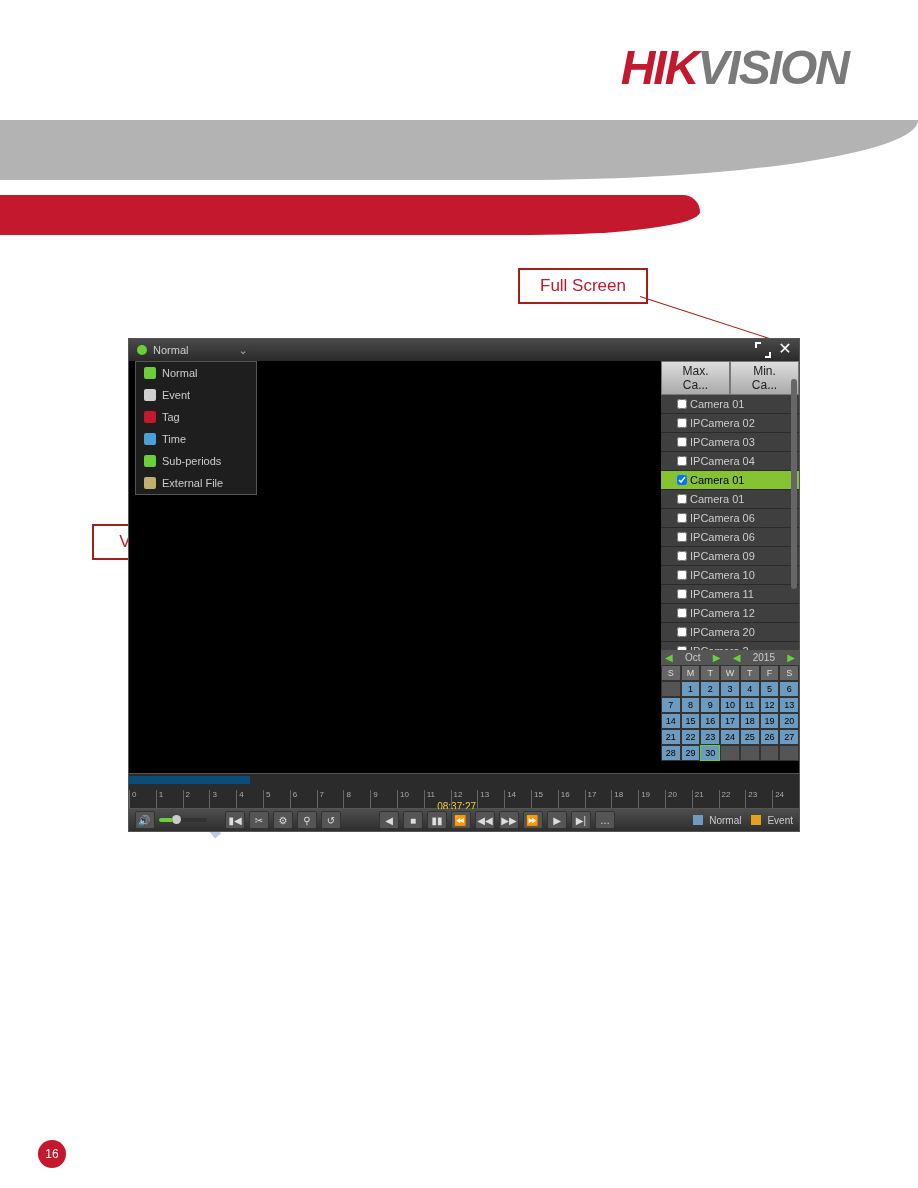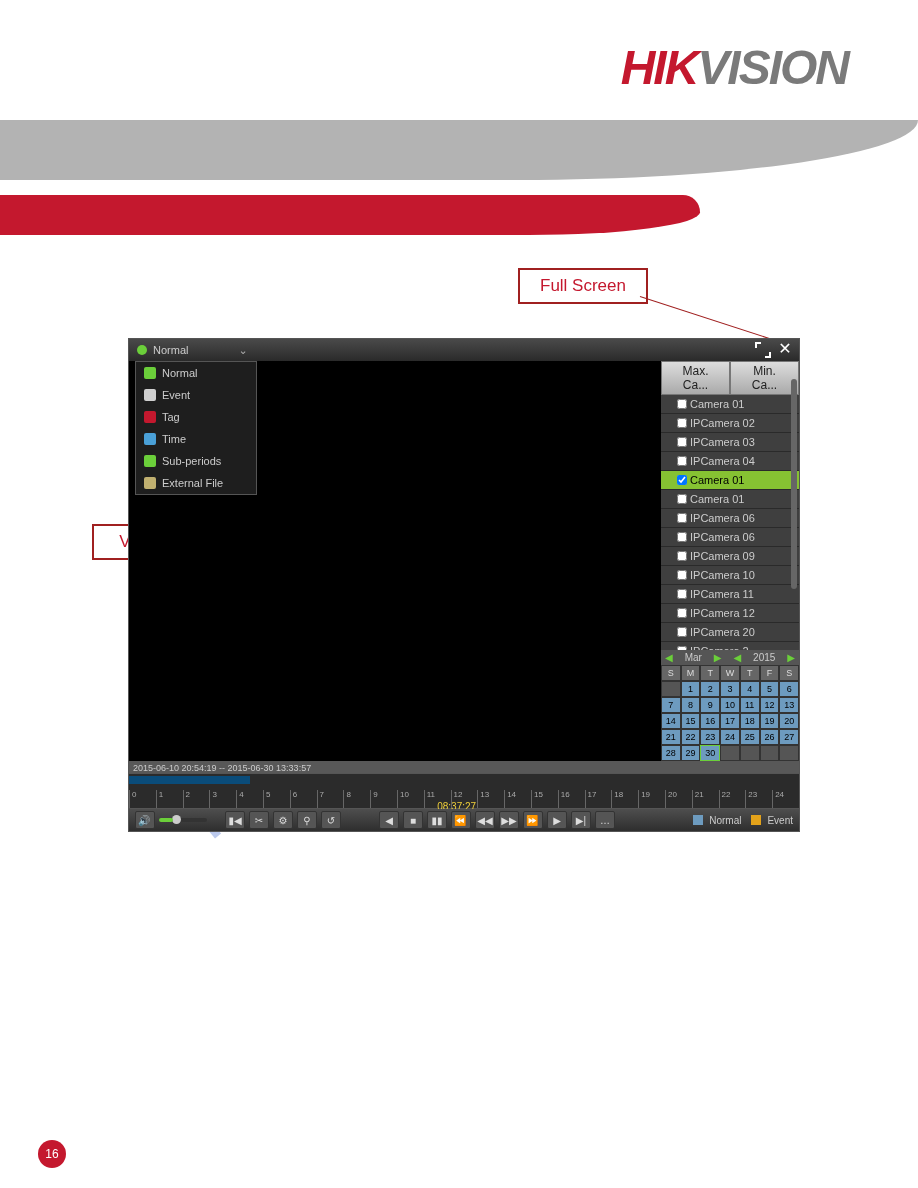--- a/index.html
+++ b/index.html
@@ -217,21 +217,21 @@
             <span>IPCamera 20</span>
           </div>
           <div class="cam-row">
             <input type="checkbox" style="">
             <span>IPCamera 2</span>
           </div>
         </div>
       <div class="cal">
         <div class="cal-head">
           <span class="nav">◀</span>
-          <span>Mar</span>
+          <span>Oct</span>
           <span class="nav">▶</span>
           <span class="nav">◀</span>
           <span>2015</span>
           <span class="nav">▶</span>
         </div>
         <div class="cal-grid" id="cal-grid">
             <div class="dh">S</div>
             <div class="dh">M</div>
             <div class="dh">T</div>
             <div class="dh">W</div>
@@ -272,23 +272,20 @@
             <div class="d off"></div>
             <div class="d off"></div>
             <div class="d off"></div>
             <div class="d off"></div>
           </div>
       </div>
     </div>
 
     <div class="vid"></div>
 
-    <div class="statusbar">
-      <span>2015-06-10 20:54:19 -- 2015-06-30 13:33:57</span>
-    </div>
 
     <div class="tl-wrap">
       <div class="tl-band"></div>
       <div class="tl-time">08:37:27</div>
       <div class="tl-ticks" id="tl-ticks">
           <span>0</span>
           <span>1</span>
           <span>2</span>
           <span>3</span>
           <span>4</span>

